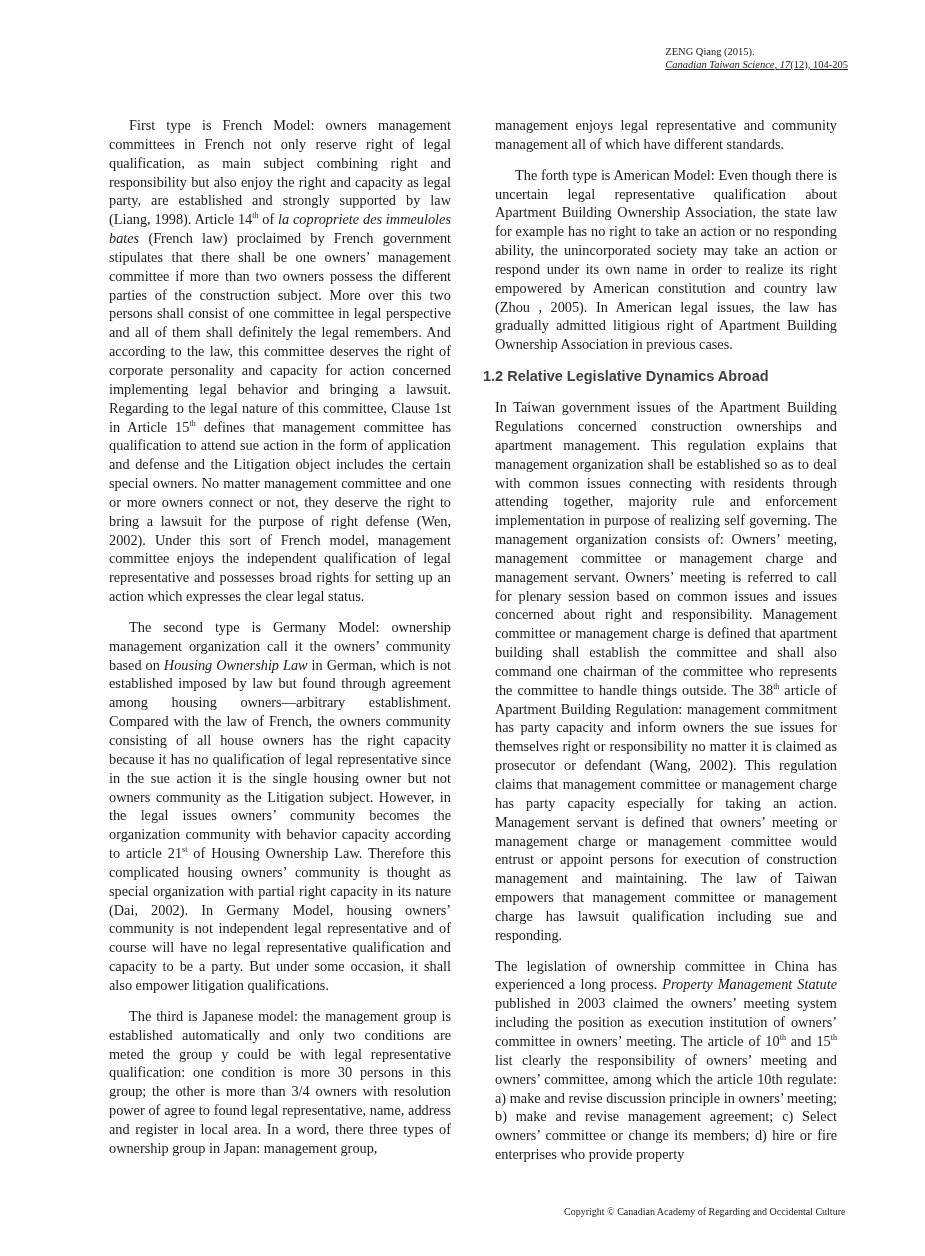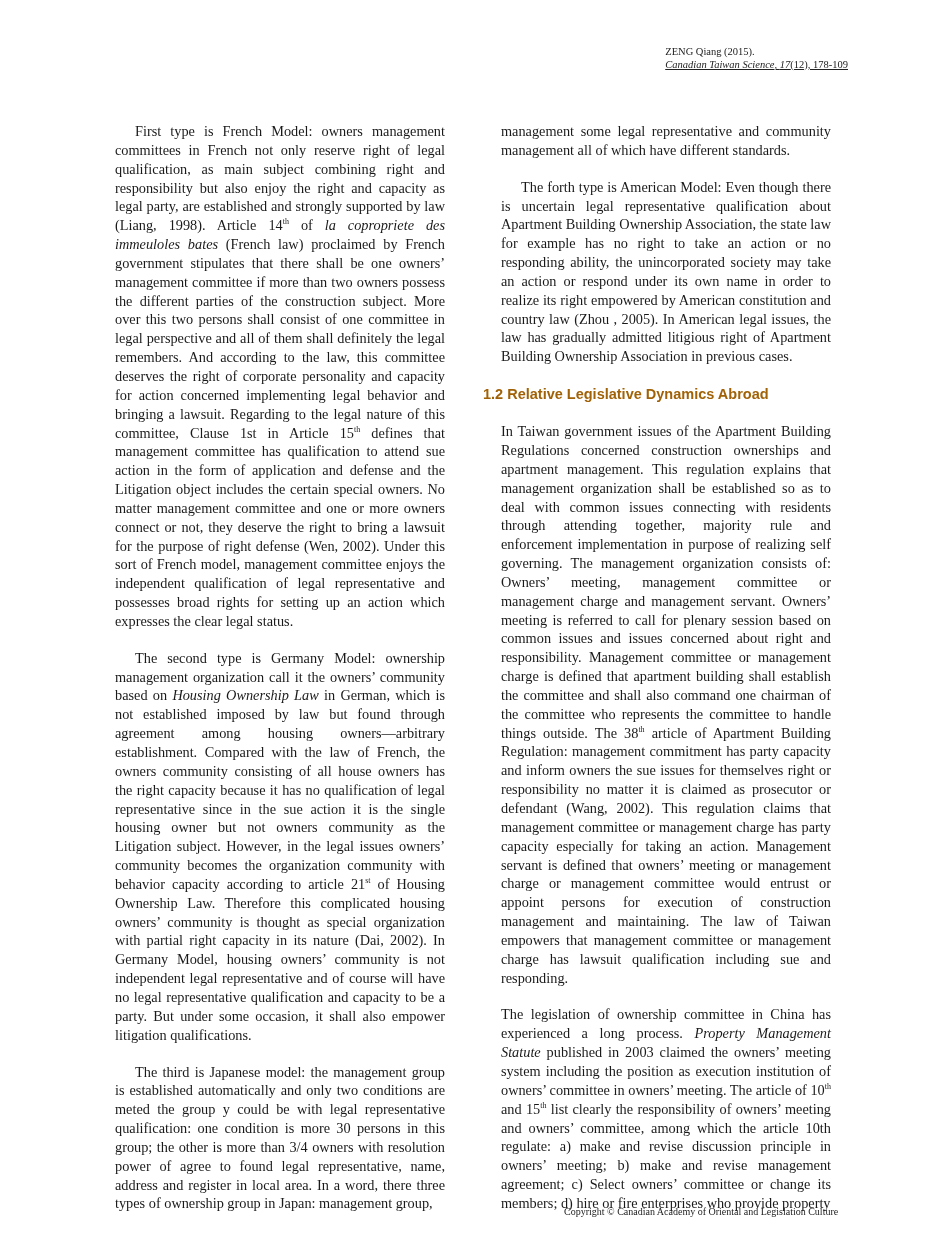--- a/index.html
+++ b/index.html
@@ -5,46 +5,46 @@
   html, body { margin: 0; padding: 0; background: #ffffff; }
   body { width: 925px; height: 1256px; position: relative; overflow: hidden; color: #1a1a1a; }
   .header { position: absolute; right: 77px; top: 45px; text-align: left;
     font-family: "Liberation Serif", serif; font-size: 10.5px; line-height: 13px; color: #222; }
   .header .journal { text-decoration: underline; }
   .col { position: absolute; top: 104px; width: 366px;
     font-family: "Liberation Serif", serif; font-size: 14.3px; line-height: 18.85px;
     text-align: justify; color: #1a1a1a; }
   .col.left { left: 97px; }
   .col.right { left: 483px; }
-  .col p { margin: 18px; text-indent: 20px; }
+  .col p { margin: 12px; text-indent: 20px; }
   .col p.noindent { text-indent: 0; }
   .col h2 { margin: 12px 0 0 0; font-family: "Liberation Sans", sans-serif;
-    font-weight: bold; font-size: 14.5px; line-height: 20px; color: #a16207; }
+    font-weight: bold; font-size: 14.5px; line-height: 20px; color: #404040; }
   sup { font-size: 8px; line-height: 0; vertical-align: 6px; }
   .footer-page { position: absolute; left: 457px; top: 1272px;
     font-family: Liberation Sans, sans-serif; font-size: 14px; color: #222; }
   .footer-copy { position: absolute; left: 564px; top: 1206px;
     font-family: "Liberation Serif", serif; font-size: 10px; color: #222; }
 </style>
 </head>
 <body>
 
 <div class="header">
   <div>ZENG Qiang (2015).</div>
-  <div><span class="journal"><i>Canadian Taiwan Science</i><span>, </span><i>17</i><span>(12), 178-109</span></span></div>
+  <div><span class="journal"><i>Canadian Taiwan Science</i><span>, </span><i>17</i><span>(12), 104-205</span></span></div>
 </div>
 
 <div class="col left">
   <p><span>First type is French Model: owners management committees in French not only reserve right of legal qualification, as main subject combining right and responsibility but also enjoy the right and capacity as legal party, are established and strongly supported by law (Liang, 1998). Article 14</span><sup>th</sup><span> of </span><i>la copropriete des immeuloles bates</i><span> (French law) proclaimed by French government stipulates that there shall be one owners’ management committee if more than two owners possess the different parties of the construction subject. More over this two persons shall consist of one committee in legal perspective and all of them shall definitely the legal remembers. And according to the law, this committee deserves the right of corporate personality and capacity for action concerned implementing legal behavior and bringing a lawsuit. Regarding to the legal nature of this committee, Clause 1st in Article 15</span><sup>th</sup><span> defines that management committee has qualification to attend sue action in the form of application and defense and the Litigation object includes the certain special owners. No matter management committee and one or more owners connect or not, they deserve the right to bring a lawsuit for the purpose of right defense (Wen, 2002). Under this sort of French model, management committee enjoys the independent qualification of legal representative and possesses broad rights for setting up an action which expresses the clear legal status.</span></p>
   <p><span>The second type is Germany Model: ownership management organization call it the owners’ community based on </span><i>Housing Ownership Law</i><span> in German, which is not established imposed by law but found through agreement among housing owners—arbitrary establishment. Compared with the law of French, the owners community consisting of all house owners has the right capacity because it has no qualification of legal representative since in the sue action it is the single housing owner but not owners community as the Litigation subject. However, in the legal issues owners’ community becomes the organization community with behavior capacity according to article 21</span><sup>st</sup><span> of Housing Ownership Law. Therefore this complicated housing owners’ community is thought as special organization with partial right capacity in its nature (Dai, 2002). In Germany Model, housing owners’ community is not independent legal representative and of course will have no legal representative qualification and capacity to be a party. But under some occasion, it shall also empower litigation qualifications.</span></p>
   <p><span>The third is Japanese model: the management group is established automatically and only two conditions are meted the group y could be with legal representative qualification: one condition is more 30 persons in this group; the other is more than 3/4 owners with resolution power of agree to found legal representative, name, address and register in local area. In a word, there three types of ownership group in Japan: management group,</span></p>
 </div>
 
 <div class="col right">
-  <p class="noindent">management some legal representative and community management all of which have different standards.</p>
+  <p class="noindent">management enjoys legal representative and community management all of which have different standards.</p>
   <p>The forth type is American Model: Even though there is uncertain legal representative qualification about Apartment Building Ownership Association, the state law for example has no right to take an action or no responding ability, the unincorporated society may take an action or respond under its own name in order to realize its right empowered by American constitution and country law (Zhou , 2005). In American legal issues, the law has gradually admitted litigious right of Apartment Building Ownership Association in previous cases.</p>
   <h2>1.2 Relative Legislative Dynamics Abroad</h2>
   <p class="noindent"><span>In Taiwan government issues of the Apartment Building Regulations concerned construction ownerships and apartment management. This regulation explains that management organization shall be established so as to deal with common issues connecting with residents through attending together, majority rule and enforcement implementation in purpose of realizing self governing. The management organization consists of: Owners’ meeting, management committee or management charge and management servant. Owners’ meeting is referred to call for plenary session based on common issues and issues concerned about right and responsibility. Management committee or management charge is defined that apartment building shall establish the committee and shall also command one chairman of the committee who represents the committee to handle things outside. The 38</span><sup>th</sup><span> article of Apartment Building Regulation: management commitment has party capacity and inform owners the sue issues for themselves right or responsibility no matter it is claimed as prosecutor or defendant (Wang, 2002). This regulation claims that management committee or management charge has party capacity especially for taking an action. Management servant is defined that owners’ meeting or management charge or management committee would entrust or appoint persons for execution of construction management and maintaining. The law of Taiwan empowers that management committee or management charge has lawsuit qualification including sue and responding.</span></p>
   <p class="noindent"><span>The legislation of ownership committee in China has experienced a long process. </span><i>Property Management Statute</i><span> published in 2003 claimed the owners’ meeting system including the position as execution institution of owners’ committee in owners’ meeting. The article of 10</span><sup>th</sup><span> and 15</span><sup>th</sup><span> list clearly the responsibility of owners’ meeting and owners’ committee, among which the article 10th regulate: a) make and revise discussion principle in owners’ meeting; b) make and revise management agreement; c) Select owners’ committee or change its members; d) hire or fire enterprises who provide property</span></p>
 </div>
 
 <div class="footer-page">105</div>
-<div class="footer-copy">Copyright © Canadian Academy of Oriental and Legislation Culture</div>
+<div class="footer-copy">Copyright © Canadian Academy of Regarding and Occidental Culture</div>
 
 </body></html>

